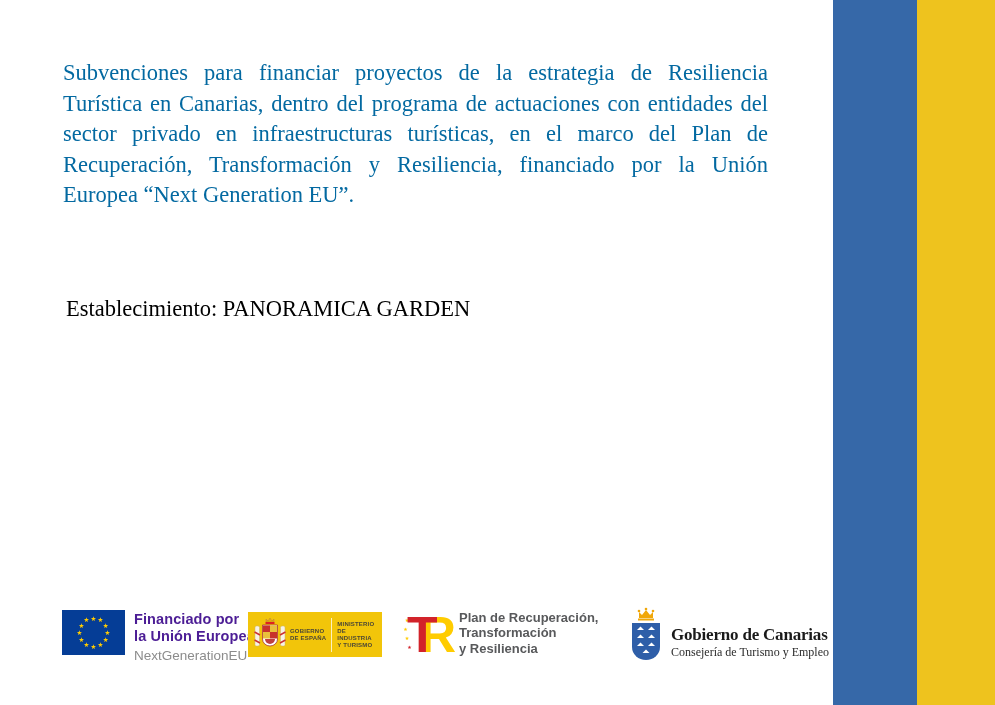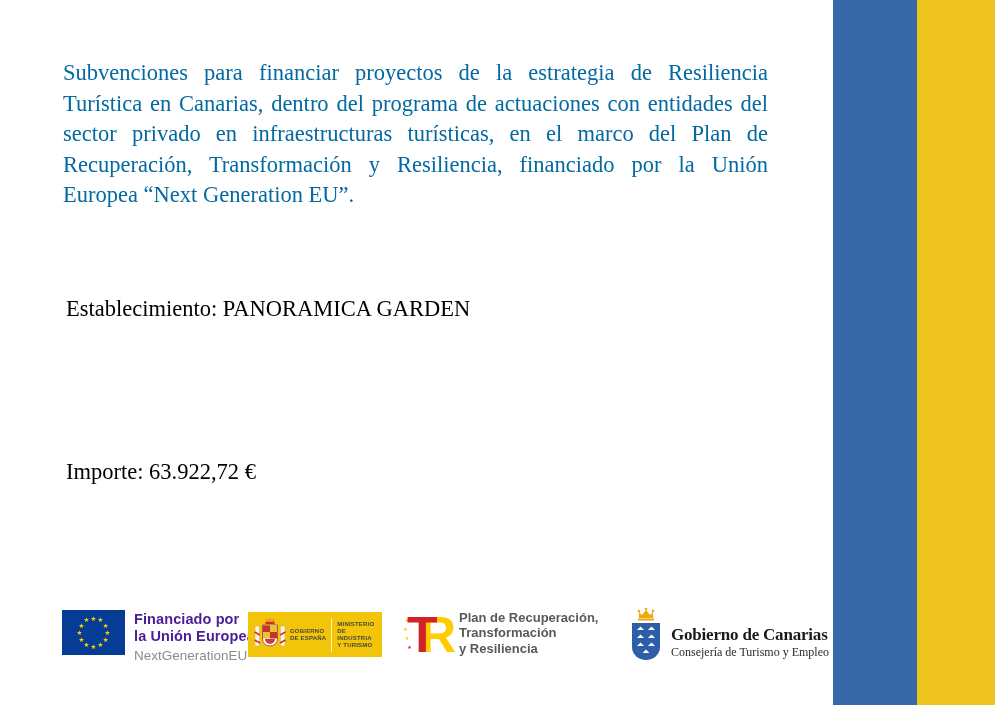--- a/index.html
+++ b/index.html
@@ -94,21 +94,20 @@
   }
 </style>
 </head>
 <body>
 
 <div class="page">
 
   <p class="main-paragraph">Subvenciones para financiar proyectos de la estrategia de Resiliencia Turística en Canarias, dentro del programa de actuaciones con entidades del sector privado en infraestructuras turísticas, en el marco del Plan de Recuperación, Transformación y Resiliencia, financiado por la Unión Europea “Next Generation EU”.</p>
 
   <p class="doc-line line-establecimiento">Establecimiento: PANORAMICA GARDEN</p>
-  <p class="doc-line line-importe">Importe: 63.922,72 €</p>
 
   <div class="logo-block eu-logo">
     <svg class="eu-flag" viewBox="0 0 63 45" xmlns="http://www.w3.org/2000/svg">
       <rect x="0" y="0" width="63" height="45" fill="#053D96"></rect>
       <g fill="#FFCC00" font-family="DejaVu Sans, sans-serif" font-size="6.5" text-anchor="middle">
         <text x="31.5" y="10.5">★</text>
         <text x="38.5" y="12.4">★</text>
         <text x="43.6" y="17.5">★</text>
         <text x="45.5" y="24.5">★</text>
         <text x="43.6" y="31.5">★</text>

